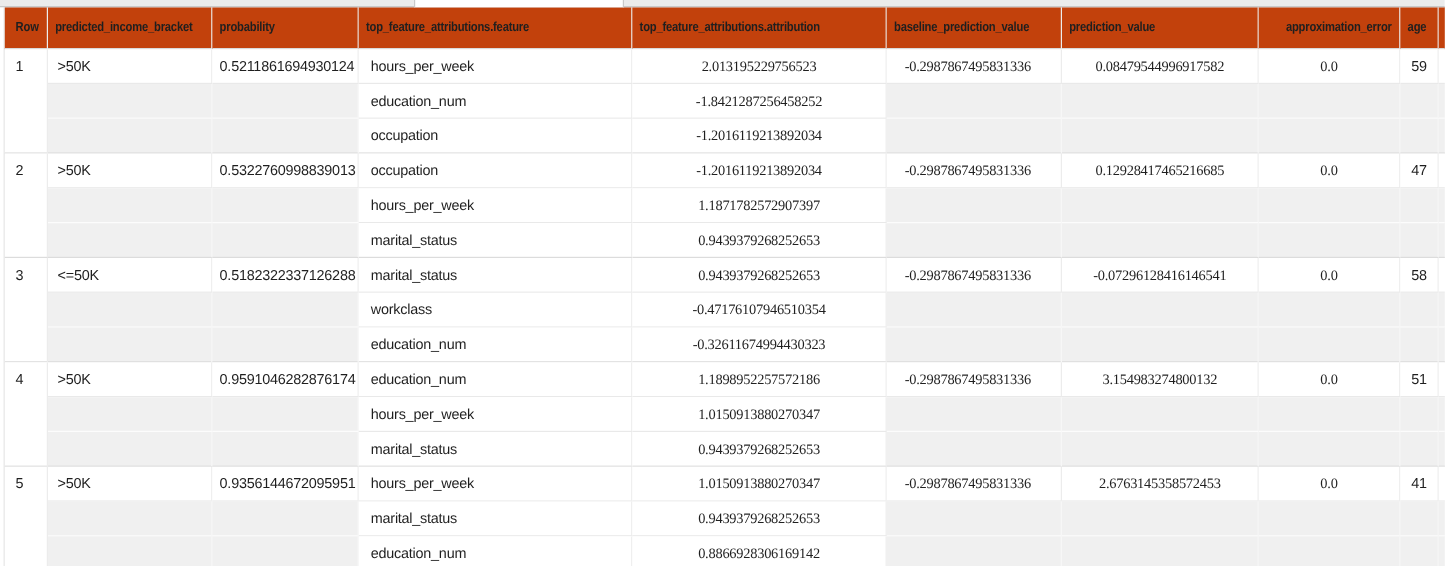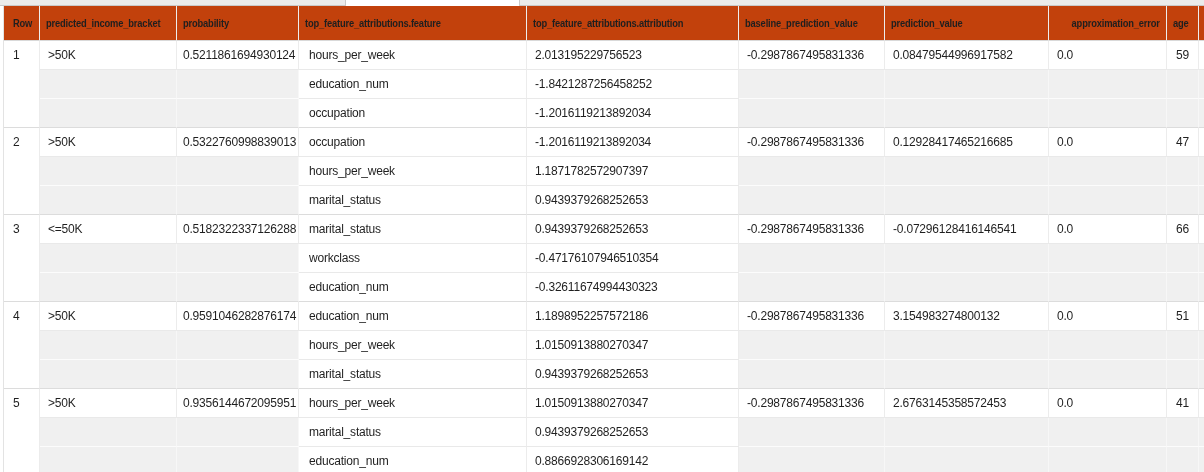--- a/index.html
+++ b/index.html
@@ -37,21 +37,21 @@
   }
   th{
     height:35px;line-height:34px;font-size:11px;font-weight:700;
     text-align:left;border-bottom:1px solid #d9d9d9;border-right:1px solid #ededed;
     background:#c2410c;padding:0 6px;
   }
   th .lbl{display:inline-block;transform:scaleX(0.85);transform-origin:left center;}
   th.al-r{text-align:center;}
   th.al-r .lbl{transform-origin:right center;}
   td{border-right:1px solid #ececec;border-bottom:1px solid #e9e9e9;background:#fff;}
-  td.al-r{text-align:left;}
+  td.al-r{text-align:center;font-family:Liberation Serif, serif;}
   td.null-cell{background:var(--null-bg);border-bottom:1px solid #fcfcfc;border-right:1px solid #f7f7f7;}
   td.group-end{border-bottom:1px solid #dcdcdc !important;}
   td.row-num{vertical-align:top;background:#fff;border-bottom:1px solid #dcdcdc;}
   
   col.c-row{width:36px;} col.c-pred{width:137px;} col.c-prob{width:122px;}
   col.c-feat{width:228px;} col.c-attr{width:212px;} col.c-base{width:146px;}
   col.c-predv{width:164px;} col.c-aerr{width:118px;} col.c-age{width:32px;} col.c-sliver{width:9px;}
   th.c0,td.c0{padding-left:9px;}
   td.c-feature{padding-left:10px;margin-top:24px;}
   td.c-prob{padding-left:6px;margin-left:26px;}
@@ -164,21 +164,21 @@
       </tr>
       <tr>
         <td class="row-num c0" rowspan="3">3</td>
         <td class="">&lt;=50K</td>
         <td class="c-prob">0.5182322337126288</td>
         <td class="c-feature">marital_status</td>
         <td class="al-r">0.9439379268252653</td>
         <td class="al-r c-base">-0.2987867495831336</td>
         <td class="al-r">-0.07296128416146541</td>
         <td class="al-r">0.0</td>
-        <td class="c-age">66</td>
+        <td class="c-age">58</td>
         <td class="c-sliver"></td>
       </tr>
       <tr>
         <td class=" null-cell"></td>
         <td class="c-prob null-cell"></td>
         <td class="c-feature">workclass</td>
         <td class="al-r">-0.47176107946510354</td>
         <td class="c-base null-cell"></td>
         <td class=" null-cell"></td>
         <td class=" null-cell"></td>

